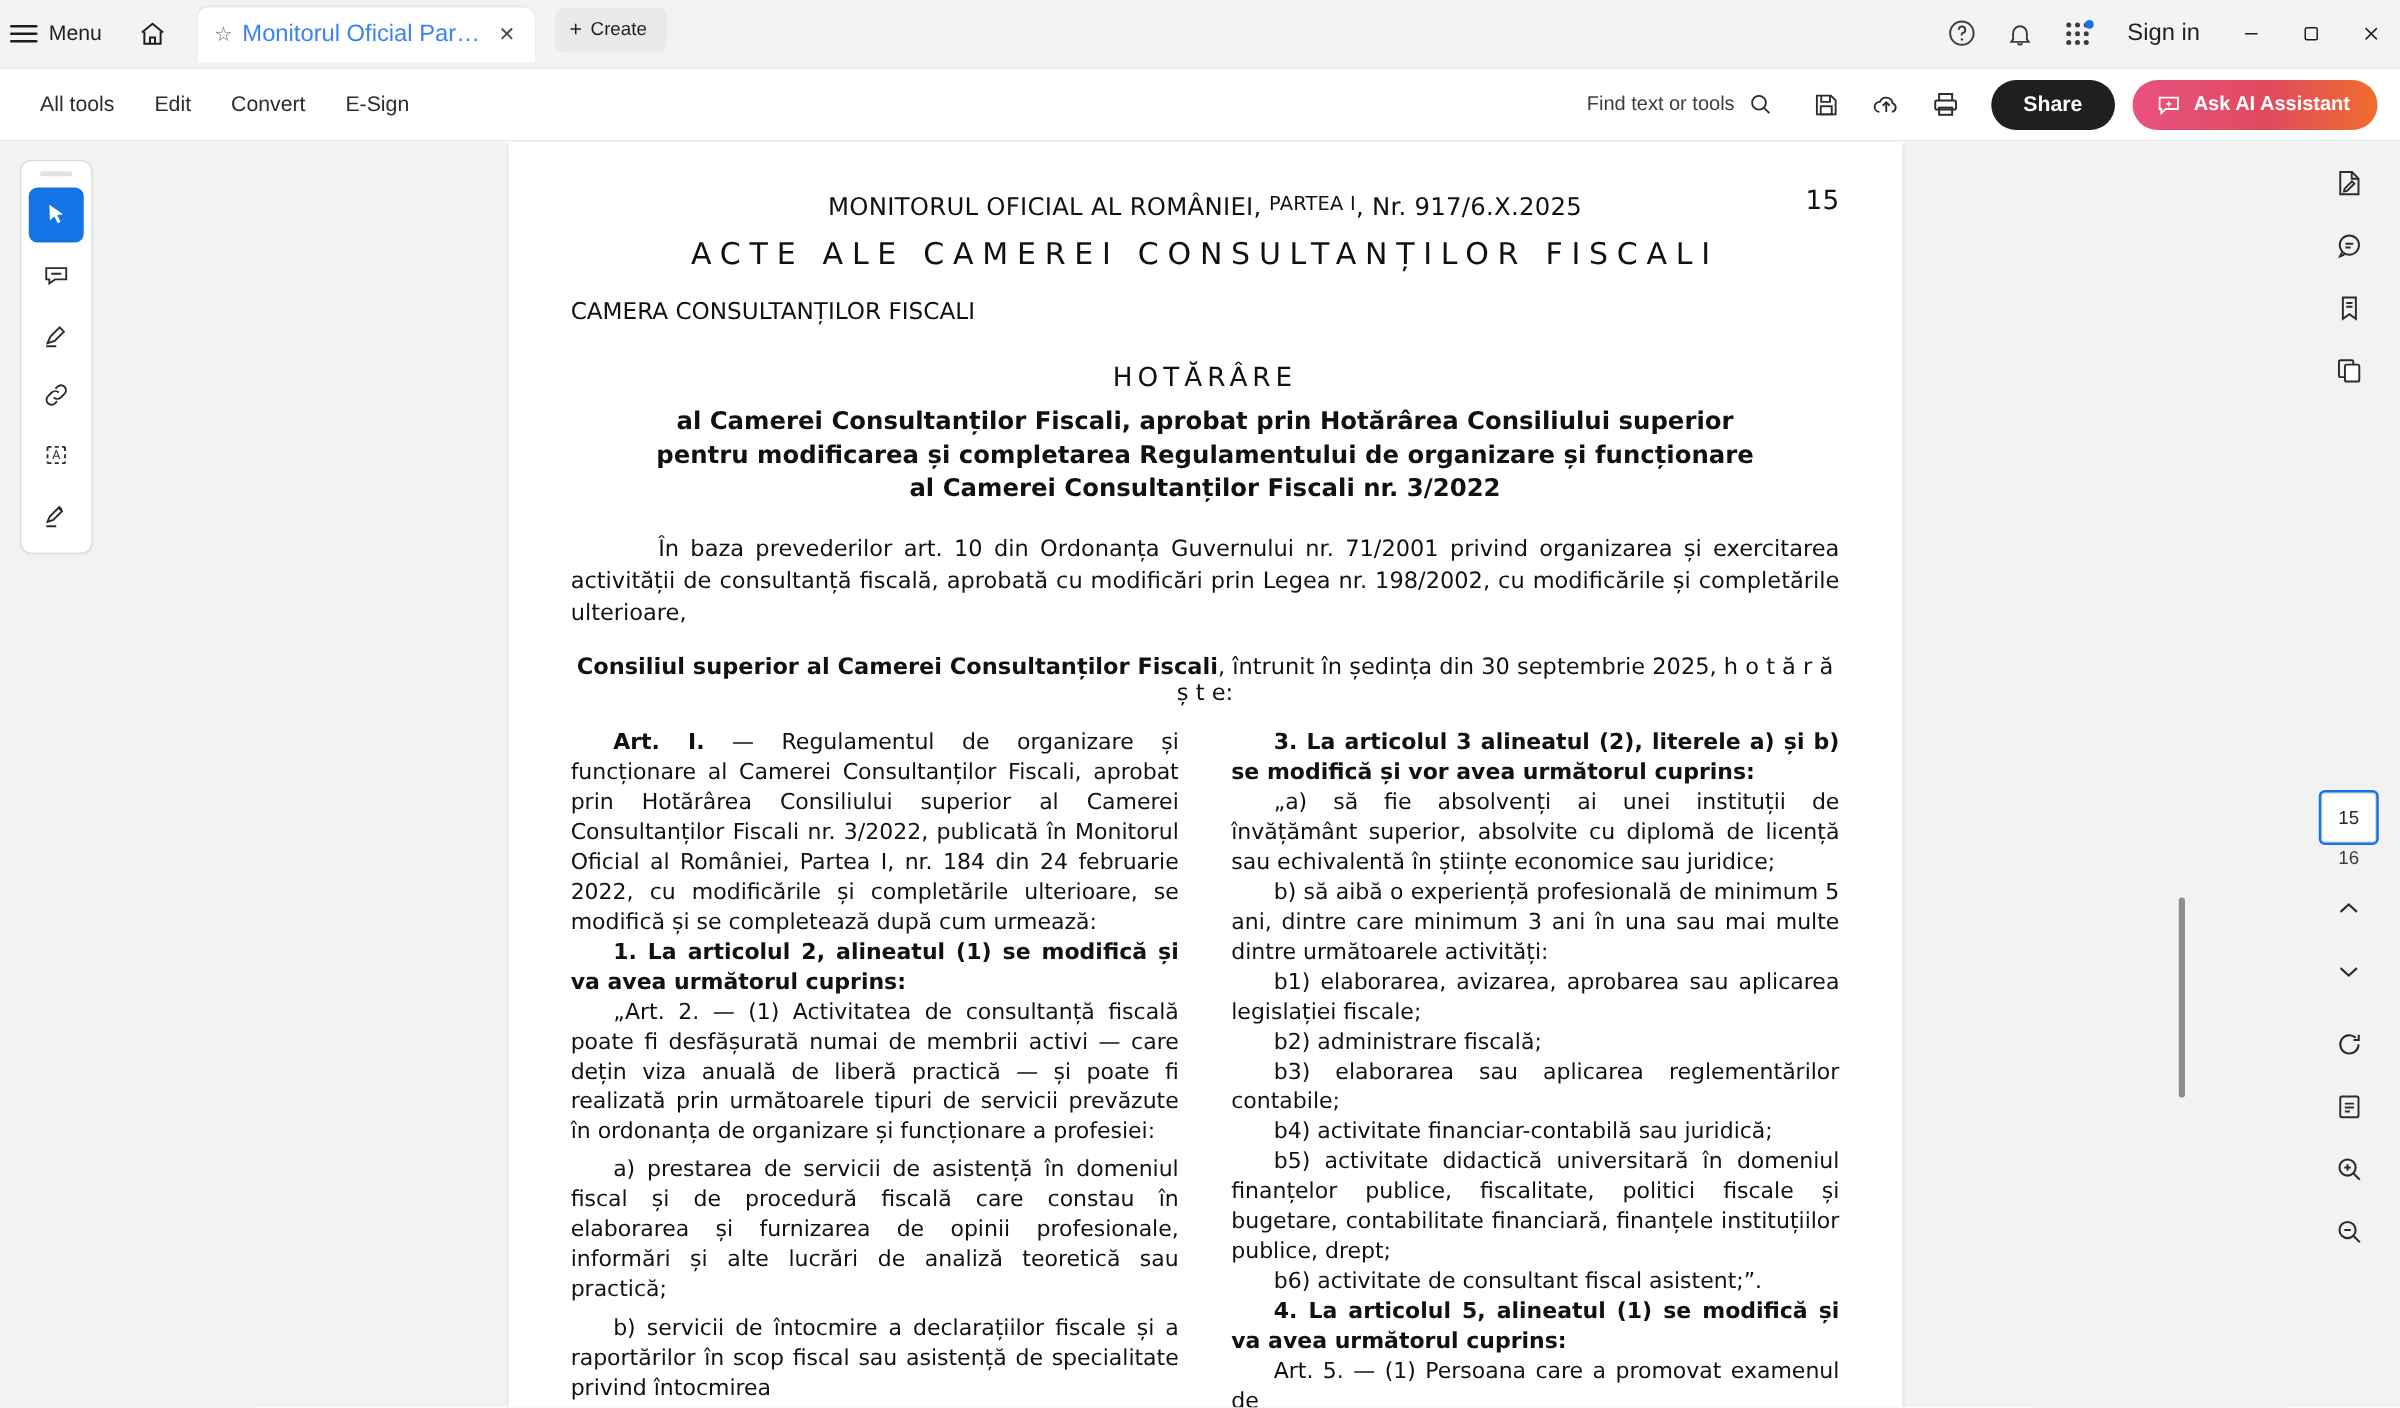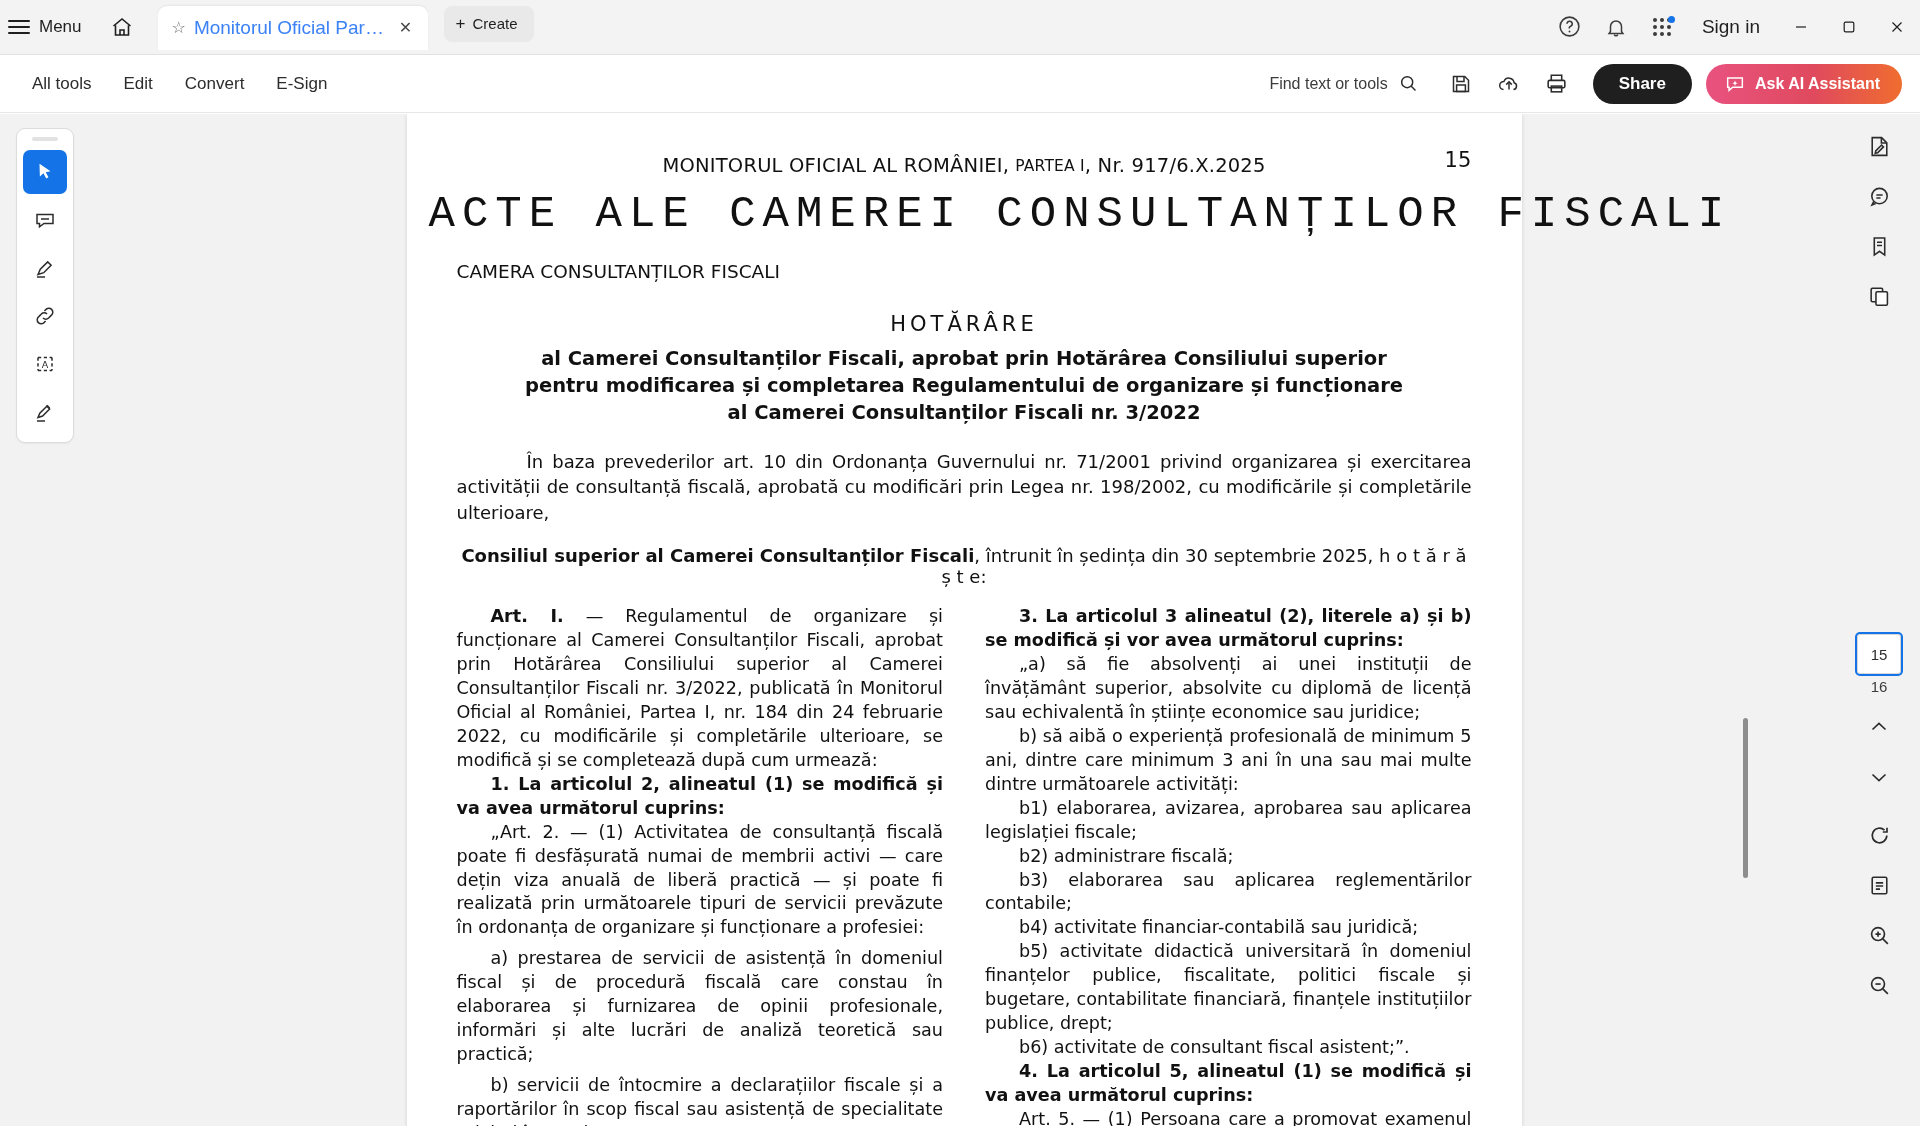--- a/index.html
+++ b/index.html
@@ -191,38 +191,37 @@
   .page {
     width: 1115px;
     background: #fff;
     box-shadow: 0 1px 4px rgba(0,0,0,.14);
     padding: 40px 22px 0 22px;
     font-family: "DejaVu Sans", sans-serif;
     color: #111;
     position: relative;
   }
   .pg-header {
-    display: flex; align-items: center; justify-content: center;
+    display: flex; align-items: flex-start; justify-content: center;
     position: relative;
     font-size: 19.5px;
     letter-spacing: .2px;
     margin-bottom: 8px;
   }
   .pg-header .hdr-small { font-size: 15.5px; }
   .pg-header .pg-num {
     position: absolute; right: 28px; top: -6px;
     font-size: 21px;
   }
   .doc-title {
     text-align: center;
-    font-size: 44px;
+    font-size: 24px;
     letter-spacing: 7px;
     margin: 12px 0 22px;
     white-space: nowrap;
-    font-family: Liberation Mono, monospace;
   }
   .issuer { font-size: 18.5px; margin: 0 0 30px 28px; }
   .hot {
     text-align: center;
     font-weight: normal;
     font-size: 21px;
     letter-spacing: 4px;
     margin-bottom: 10px;
   }
   .subtitle {

